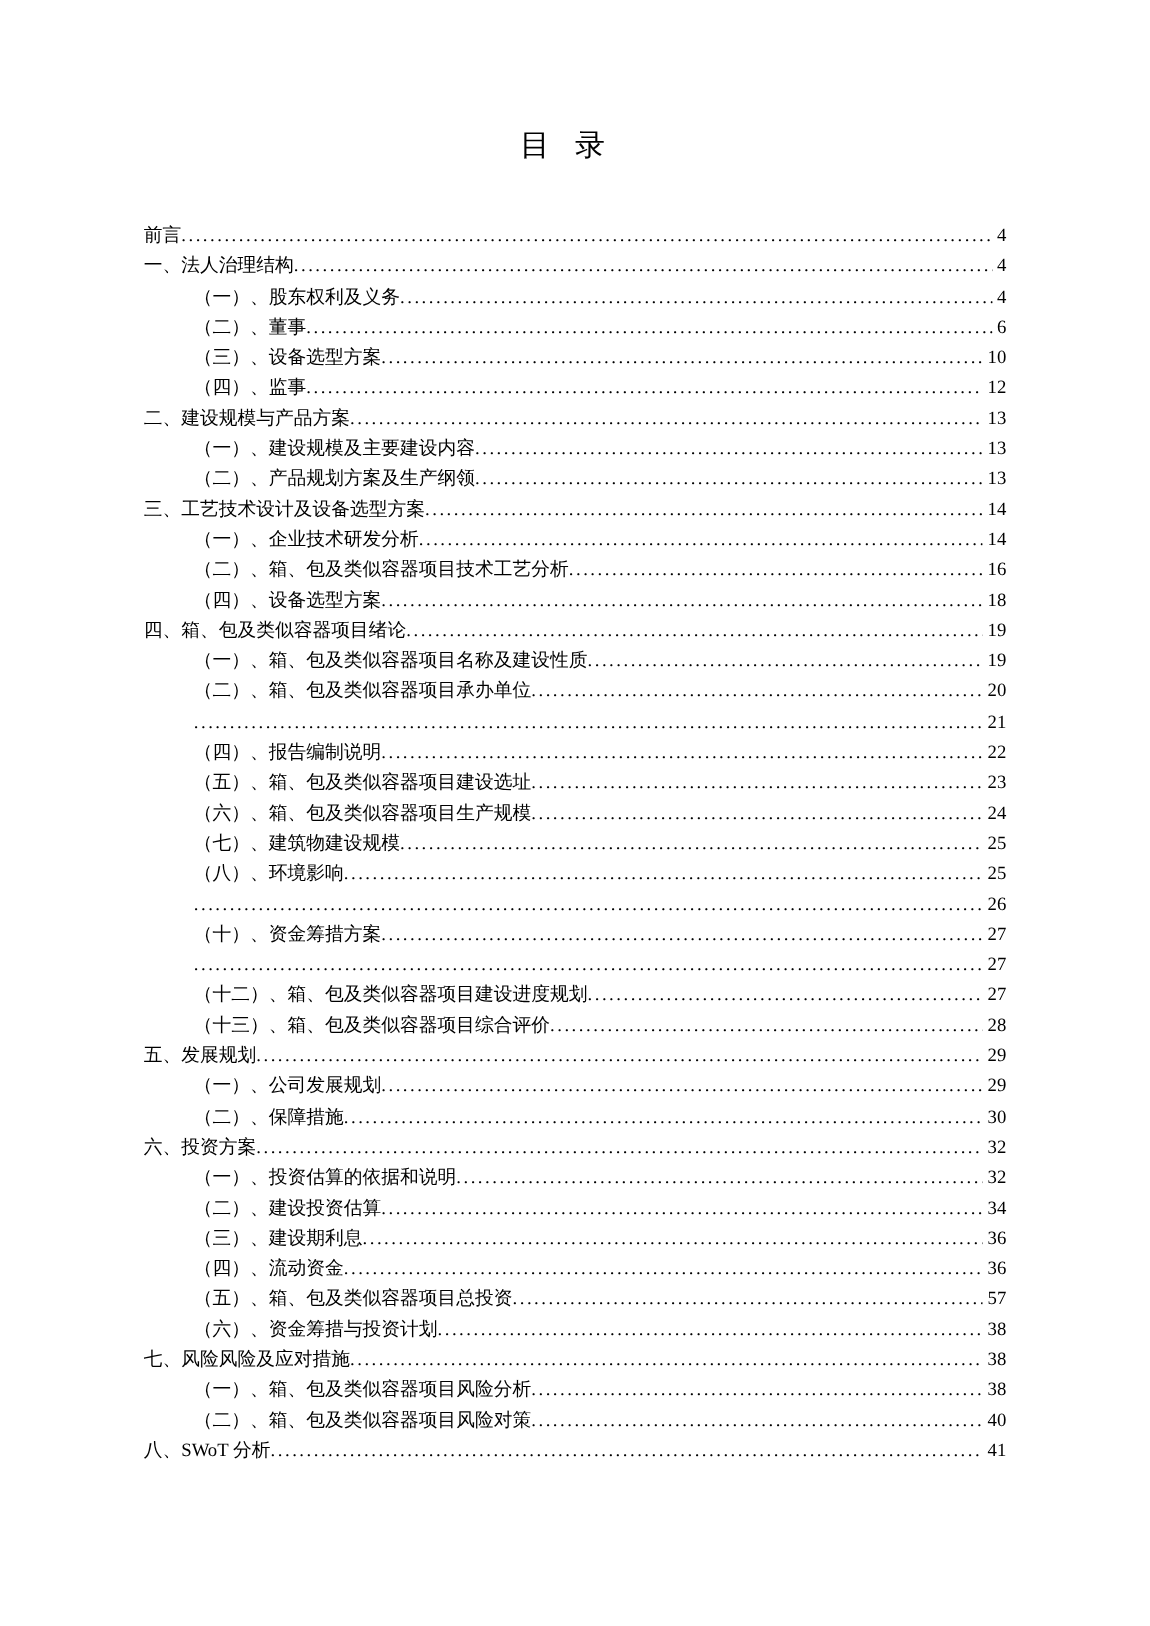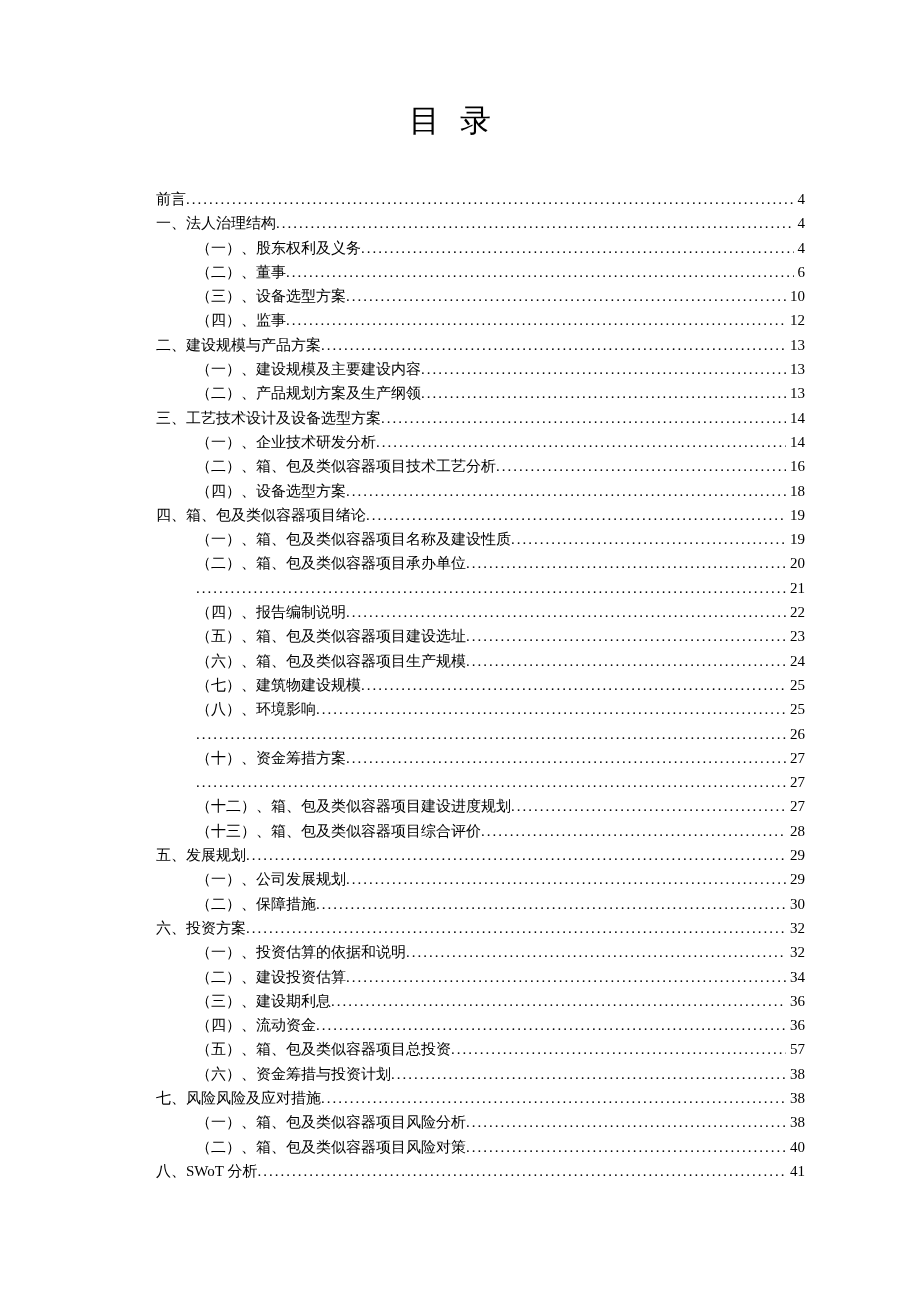--- a/index.html
+++ b/index.html
@@ -7,32 +7,31 @@
       background: #ffffff;
       width: 920px;
       height: 1301px;
       font-family: "SimSun", "宋体", serif;
       color: #000000;
       padding: 100px 115px 80px 115px;
       font-size: 15px;
     }
     .title {
       text-align: center;
-      font-size: 31px;
+      font-size: 24px;
       letter-spacing: 20px;
       margin-bottom: 45px;
       font-weight: normal;
       font-family: "SimSun", "宋体", serif;
     }
     .toc-line {
       display: flex;
       align-items: flex-start;
       line-height: 1.62;
       white-space: nowrap;
-      margin-left: 41px;
     }
     .toc-line.level-0 { padding-left: 0; }
     .toc-line.level-1 { padding-left: 40px; }
     .label { flex: 0 0 auto; }
     .dots {
       flex: 1 1 auto;
       overflow: hidden;
       letter-spacing: 2px;
       color: #000;
     }

